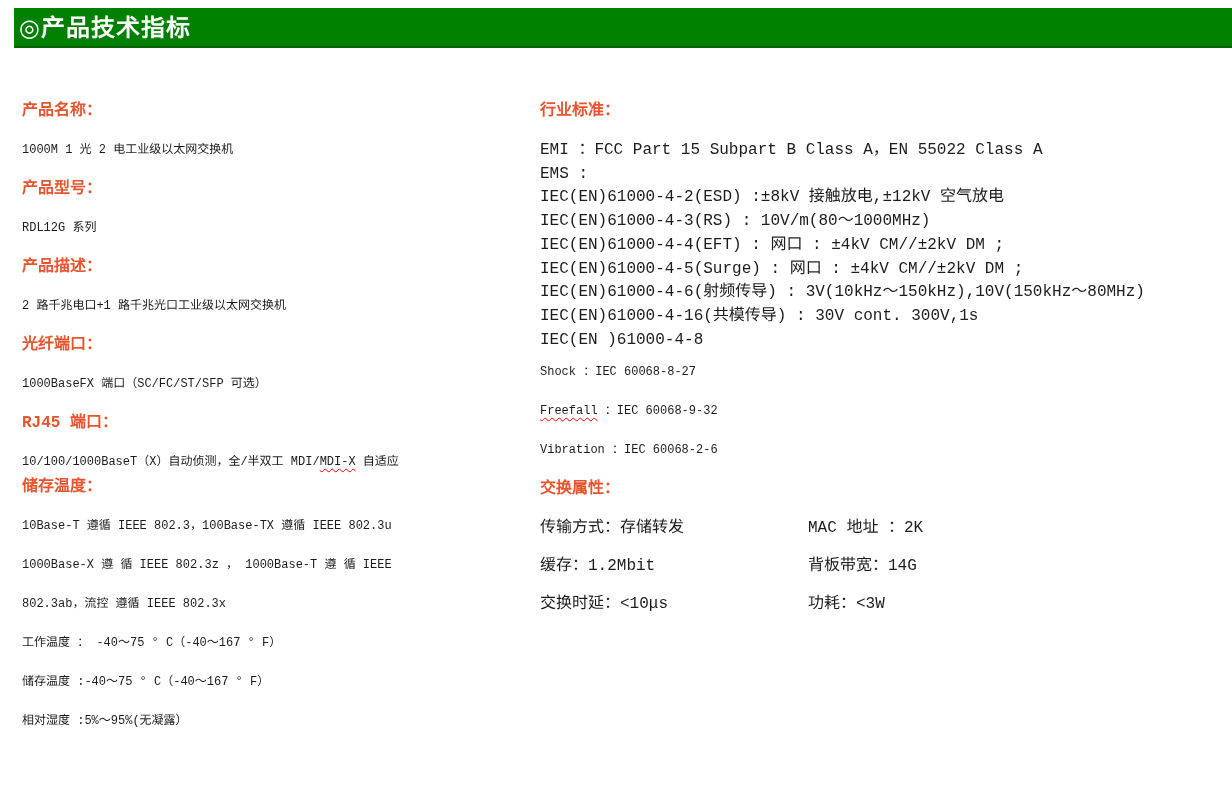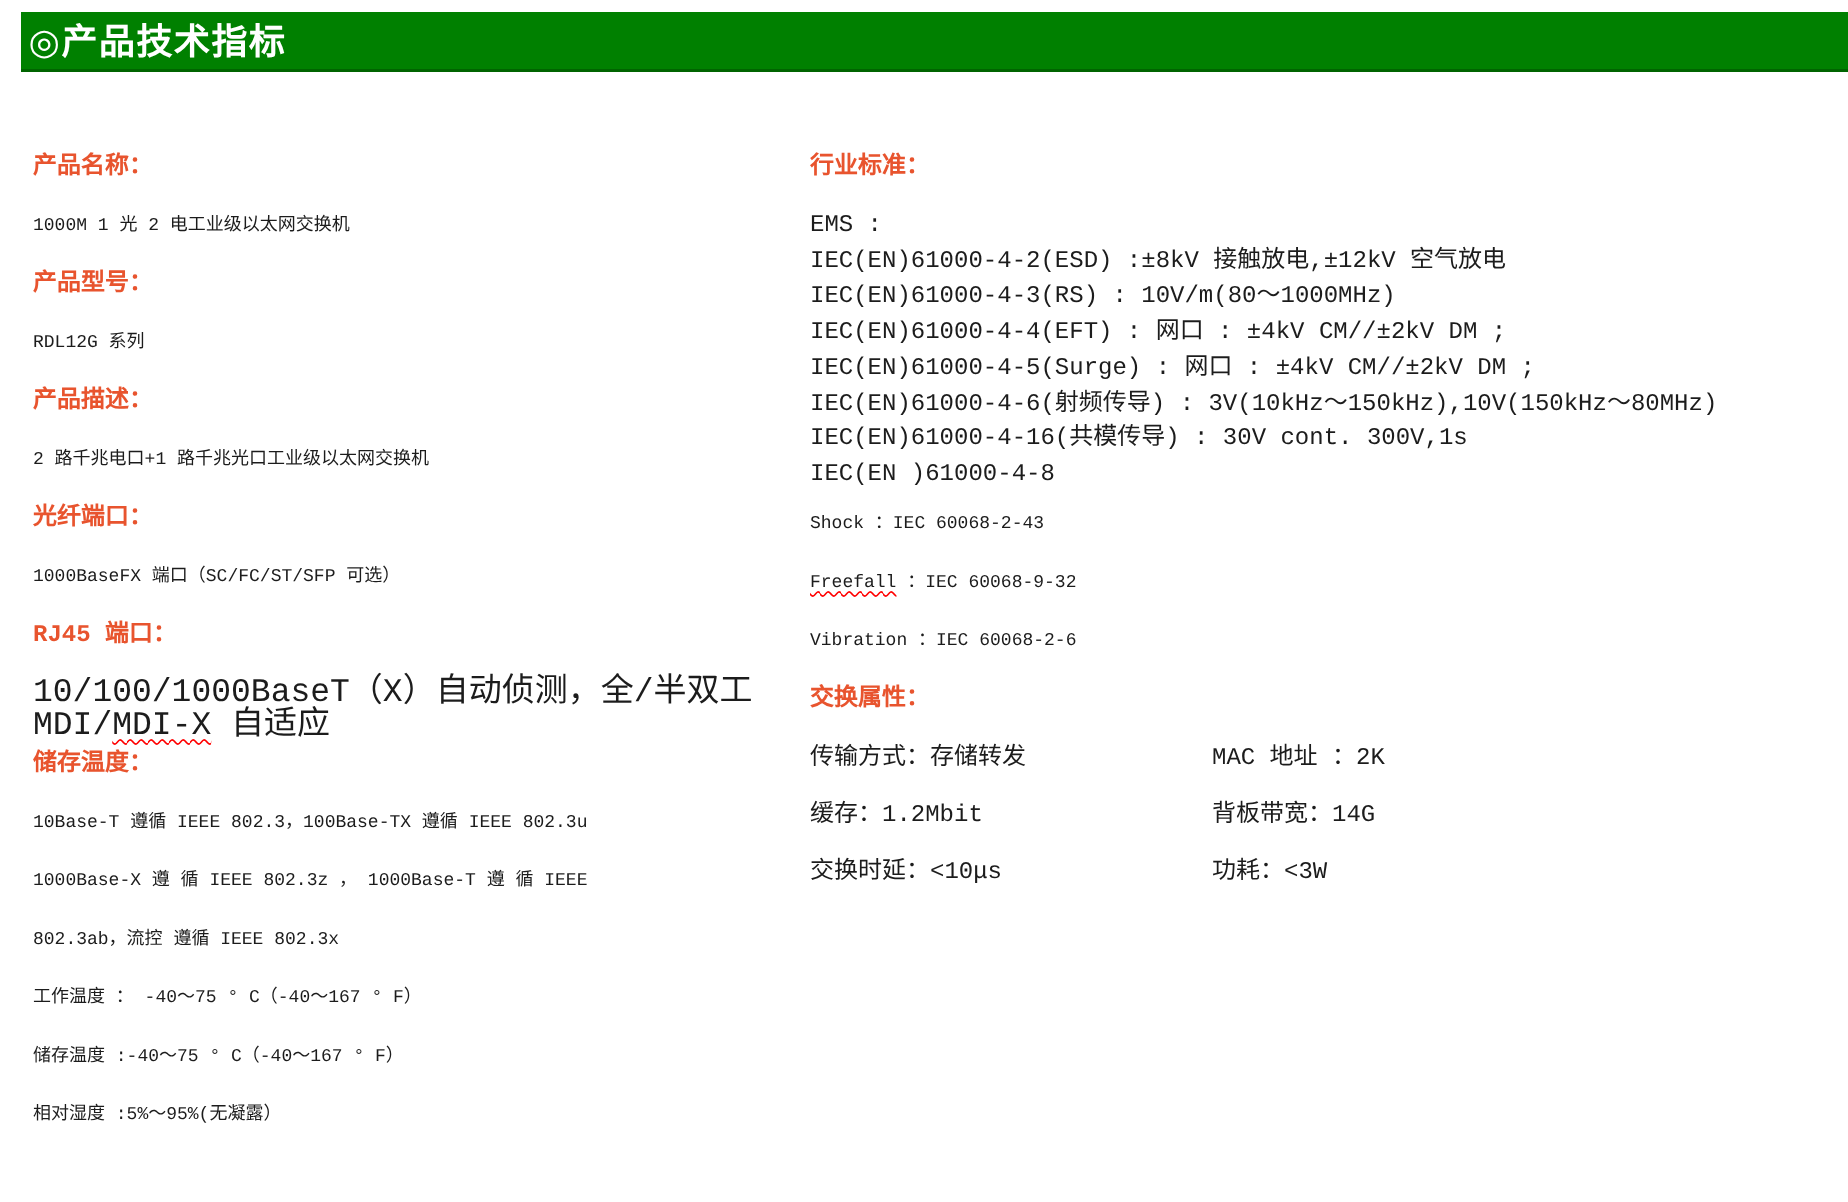--- a/index.html
+++ b/index.html
@@ -53,21 +53,21 @@
     font-size: 16px;
     line-height: 22px;
     margin: 0 0 17px 0;
   }
   .line {
     font-size: 12px;
     line-height: 22px;
     margin: 0 0 17px 0;
   }
   .para-tight {
-    font-size: 22px;
+    font-size: 12px;
     line-height: 22px;
     margin: 0 0 3px 0;
   }
   .emc-block {
     margin: 0 0 9px 0;
   }
   .emc-line {
     font-size: 16px;
     line-height: 23.7px;
     margin: 0;
@@ -131,31 +131,32 @@
       <p class="line">储存温度 :-40～75 ° C（-40～167 ° F）</p>
       <p class="line">相对湿度 :5%～95%(无凝露）</p>
 
     </section>
 
     <section class="col-right">
 
       <h3 class="heading">行业标准：</h3>
 
       <div class="emc-block">
+        <p class="emc-line">EMI ：FCC Part 15 Subpart B Class A，EN 55022 Class A</p>
         <p class="emc-line">EMS :</p>
         <p class="emc-line">IEC(EN)61000-4-2(ESD) :±8kV 接触放电,±12kV 空气放电</p>
         <p class="emc-line">IEC(EN)61000-4-3(RS) : 10V/m(80～1000MHz)</p>
         <p class="emc-line">IEC(EN)61000-4-4(EFT) : 网口 : ±4kV CM//±2kV DM ;</p>
         <p class="emc-line">IEC(EN)61000-4-5(Surge) : 网口 : ±4kV CM//±2kV DM ;</p>
         <p class="emc-line">IEC(EN)61000-4-6(射频传导) : 3V(10kHz～150kHz),10V(150kHz～80MHz)</p>
         <p class="emc-line">IEC(EN)61000-4-16(共模传导) : 30V cont. 300V,1s</p>
         <p class="emc-line">IEC(EN )61000-4-8</p>
       </div>
 
-      <p class="line">Shock ：IEC 60068-2-43</p>
+      <p class="line">Shock ：IEC 60068-8-27</p>
       <p class="line"><span class="misspell">Freefall</span><span> ：IEC 60068-9-32</span></p>
       <p class="line">Vibration ：IEC 60068-2-6</p>
 
       <h3 class="heading">交换属性：</h3>
 
       <div class="spec-row">
         <span class="spec-cell-left">传输方式：存储转发</span>
         <span class="spec-cell-right">MAC 地址 ：2K</span>
       </div>
       <div class="spec-row">

